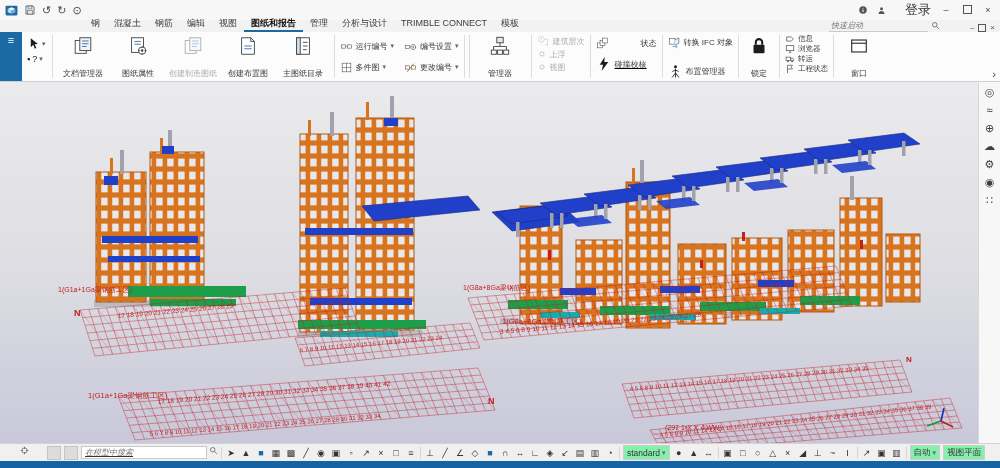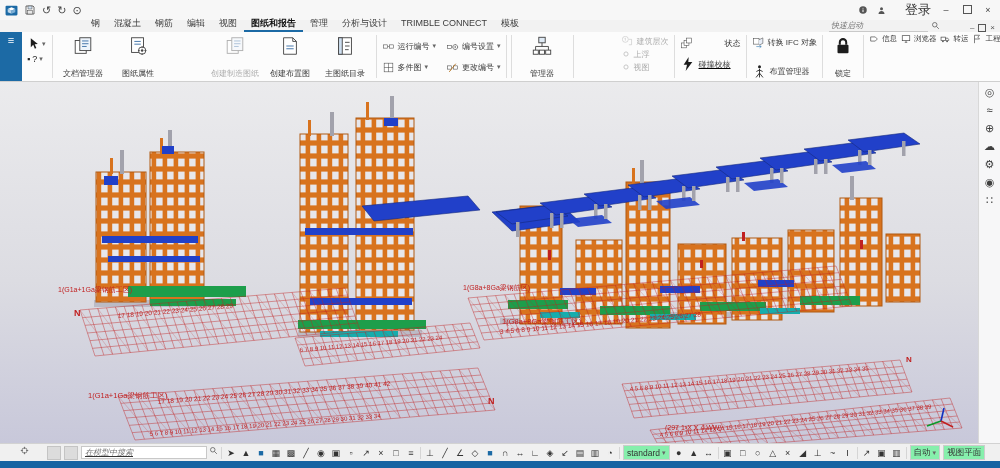--- a/index.html
+++ b/index.html
@@ -34,25 +34,25 @@
   .rb{cursor:default;}
   .rb.big{display:flex;flex-direction:column;align-items:center;justify-content:space-between;width:55px;height:44px;padding:2px 0 1px 0;}
   .ric{width:22px;height:22px;flex:none;}
   .ric.sm{width:13px;height:13px;}
   .ric.xs{width:10px;height:10px;}
   .rlbl{font-size:8px;color:#3a3a3a;white-space:nowrap;}
   .cols2{display:grid;grid-auto-flow:column;grid-template-rows:repeat(2,20px);gap:1px 6px;padding-top:4px;align-items:center;}
   .rb.row{display:flex;align-items:center;gap:3px;height:16px;padding:0 2px;}
   .rows3{display:flex;flex-direction:column;gap:1px;padding-top:3px;}
   .rows3 .rb.row{height:12px;}
-  .rows4{display:flex;flex-direction:row;gap:0;padding-top:2px;}
+  .rows4{display:flex;flex-direction:column;gap:0;padding-top:2px;}
   .rows4 .rb.row{height:10px;}
   .rows4 .rlbl{font-size:7.5px;}
   .dd{font-size:7px;color:#666;}
-  .dis{opacity:.42;margin-left:42px;}
+  .dis{opacity:.42;}
   .ribbon-right{margin-left:auto;display:flex;flex-direction:column;align-items:flex-end;justify-content:space-between;padding:1px 4px 1px 0;flex:none;}
   .expand{font-size:11px;color:#444;cursor:default;line-height:1;}
 
   
   .viewport{position:absolute;top:82px;left:0;width:978px;height:361px;}
   .viewport svg{display:block;}
 
   
   .sidebar-right{position:absolute;top:82px;right:0;width:22px;height:361px;background:#f7f7f8;border-left:1px solid #d8d8d8;display:flex;flex-direction:column;align-items:center;padding-top:5px;gap:7px;box-sizing:border-box;}
   .sbi{font-size:11px;color:#3f3f3f;line-height:1;cursor:default;}

